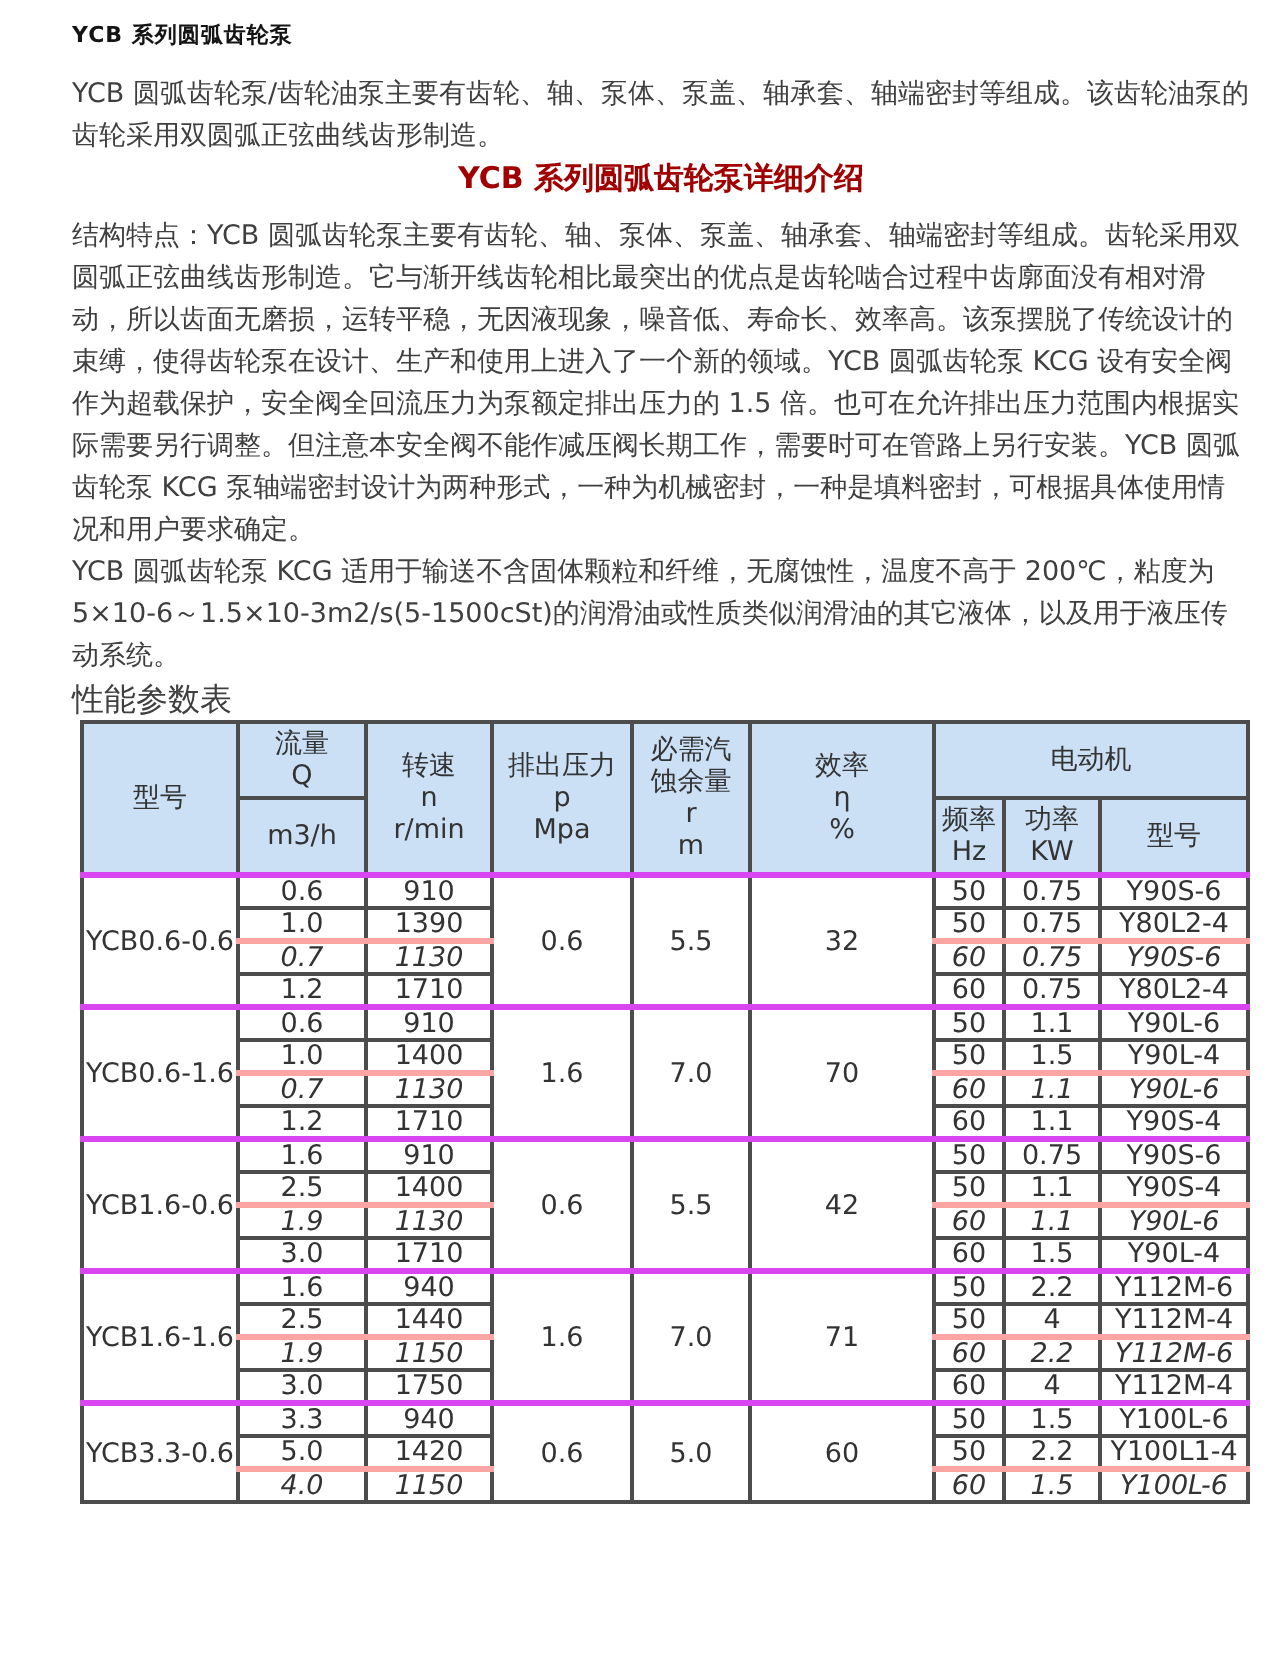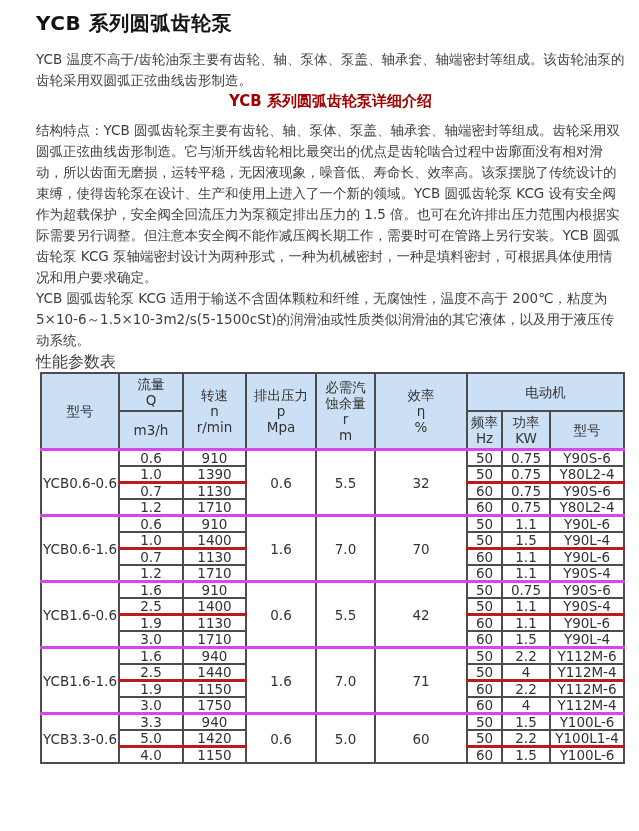--- a/index.html
+++ b/index.html
@@ -3,21 +3,21 @@
 <meta charset="utf-8">
 <style>
   html, body { margin: 0; padding: 0; background: #ffffff; }
   body {
     width: 639px; height: 831px; overflow: hidden;
     font-family: "DejaVu Sans", "Liberation Sans", sans-serif;
   }
   .page { padding: 6px 14px 0 36px; }
 
   .doc-title {
-    font-size: 20px; font-weight: bold; color: #141414;
+    font-size: 11px; font-weight: bold; color: #141414;
     margin: 4px 0 12px 0; letter-spacing: 0.5px;
   }
   .text { font-size: 13.5px; line-height: 21px; color: #3f3f3f; }
   .text p { margin: 0; }
   .intro { margin-bottom: 20px; }
   .detail-heading {
     font-size: 15px; font-weight: bold; color: #a00000;
     margin: 0 0 8px 0;
     text-align: center;
   }
@@ -35,30 +35,30 @@
     border: 2px solid #4c4c4c; font-weight: normal; overflow: hidden;
   }
   table.perf thead th {
     background: #cbe0f5; font-size: 13.5px; line-height: 16px; padding: 2px 0;
   }
   table.perf tbody td {
     font-size: 13.5px; height: 14px; line-height: 14px;
     padding: 0; white-space: nowrap; background: #ffffff;
   }
   tr.group-start > td { border-top: 3px solid #d946ef; }
-  tr.hz-break > td { border-top: 3px solid #b91c1c; }
+  tr.hz-break > td { border-top: 3px solid #fca5a5; font-style: italic; }
 </style>
 </head>
 <body>
 
 <div class="page">
   <h1 class="doc-title">YCB 系列圆弧齿轮泵</h1>
 
   <div class="text">
-    <p class="intro">YCB 温度不高于/齿轮油泵主要有齿轮、轴、泵体、泵盖、轴承套、轴端密封等组成。该齿轮油泵的齿轮采用双圆弧正弦曲线齿形制造。</p>
+    <p class="intro">YCB 圆弧齿轮泵/齿轮油泵主要有齿轮、轴、泵体、泵盖、轴承套、轴端密封等组成。该齿轮油泵的齿轮采用双圆弧正弦曲线齿形制造。</p>
 
     <h2 class="detail-heading">YCB 系列圆弧齿轮泵详细介绍</h2>
 
     <p>结构特点：YCB 圆弧齿轮泵主要有齿轮、轴、泵体、泵盖、轴承套、轴端密封等组成。齿轮采用双圆弧正弦曲线齿形制造。它与渐开线齿轮相比最突出的优点是齿轮啮合过程中齿廓面没有相对滑动，所以齿面无磨损，运转平稳，无因液现象，噪音低、寿命长、效率高。该泵摆脱了传统设计的束缚，使得齿轮泵在设计、生产和使用上进入了一个新的领域。YCB 圆弧齿轮泵 KCG 设有安全阀作为超载保护，安全阀全回流压力为泵额定排出压力的 1.5 倍。也可在允许排出压力范围内根据实际需要另行调整。但注意本安全阀不能作减压阀长期工作，需要时可在管路上另行安装。YCB 圆弧齿轮泵 KCG 泵轴端密封设计为两种形式，一种为机械密封，一种是填料密封，可根据具体使用情况和用户要求确定。</p>
     <p>YCB 圆弧齿轮泵 KCG 适用于输送不含固体颗粒和纤维，无腐蚀性，温度不高于 200℃，粘度为5×10-6～1.5×10-3m2/s(5-1500cSt)的润滑油或性质类似润滑油的其它液体，以及用于液压传动系统。</p>
 
     <p class="table-label">性能参数表</p>
   </div>
 
   <table class="perf">

